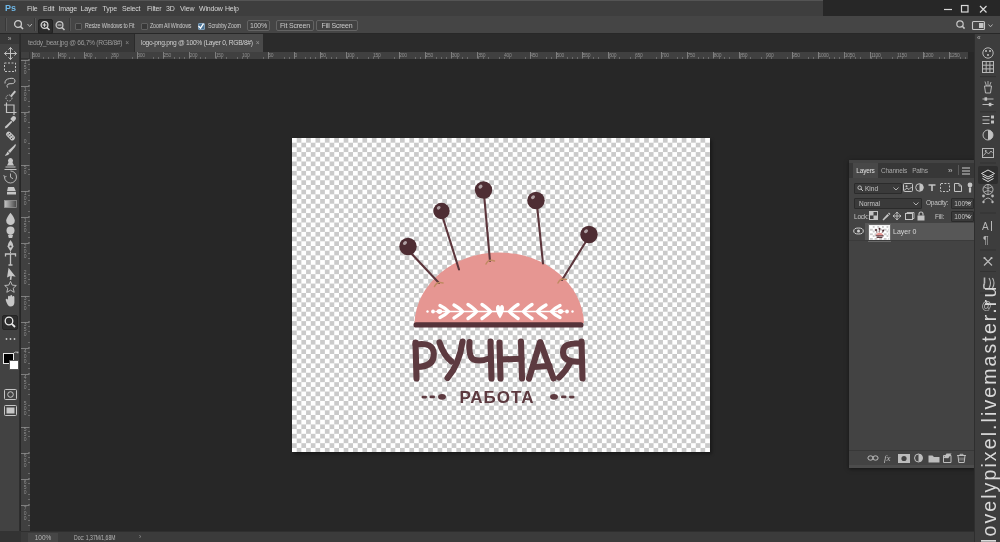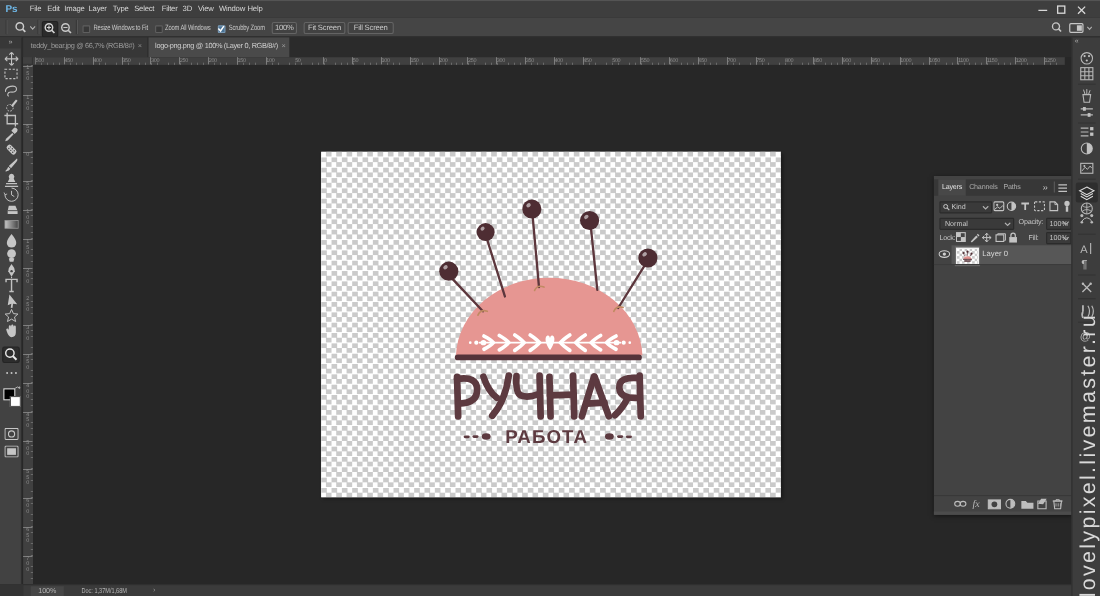--- a/index.html
+++ b/index.html
@@ -1,19 +1,19 @@
 <!DOCTYPE html>
 <html><head>
 <meta charset="utf-8">
 <style>
   html,body{margin:0;padding:0;}
   body{width:1000px;height:542px;position:relative;overflow:hidden;
        background:#272727;font-family:"Liberation Sans",sans-serif;}
   .abs{position:absolute;}
-  #menubar{left:0;top:0;width:1000px;height:16px;background:#3e3e3e;color:#d6d6d6;
+  #menubar{left:0;top:0;width:823px;height:16px;background:#3e3e3e;color:#d6d6d6;
            font-size:7px;border-top:1px solid #545454;box-sizing:border-box;}
   #menubar .mi{position:absolute;top:4px;letter-spacing:-0.2px;}
   #optbar{left:0;top:16px;width:1000px;height:18px;background:#454545;
           border-bottom:1px solid #282828;box-sizing:border-box;color:#c9c9c9;font-size:7px;}
   #optbar .lbl{position:absolute;top:6px;letter-spacing:-0.2px;transform:scaleX(0.76);transform-origin:left center;}
   .cbx{position:absolute;top:6.5px;width:5px;height:5px;background:#383838;
        border:1px solid #5f5f5f;border-radius:1px;}
   .obtn{position:absolute;top:3.5px;height:9px;background:#424242;border:1px solid #646464;
         border-radius:2px;color:#c9c9c9;font-size:7px;line-height:9px;text-align:center;letter-spacing:-0.2px;}
   #tabbar{left:0;top:34px;width:1000px;height:18px;background:#2b2b2b;color:#9b9b9b;font-size:6.7px;}

